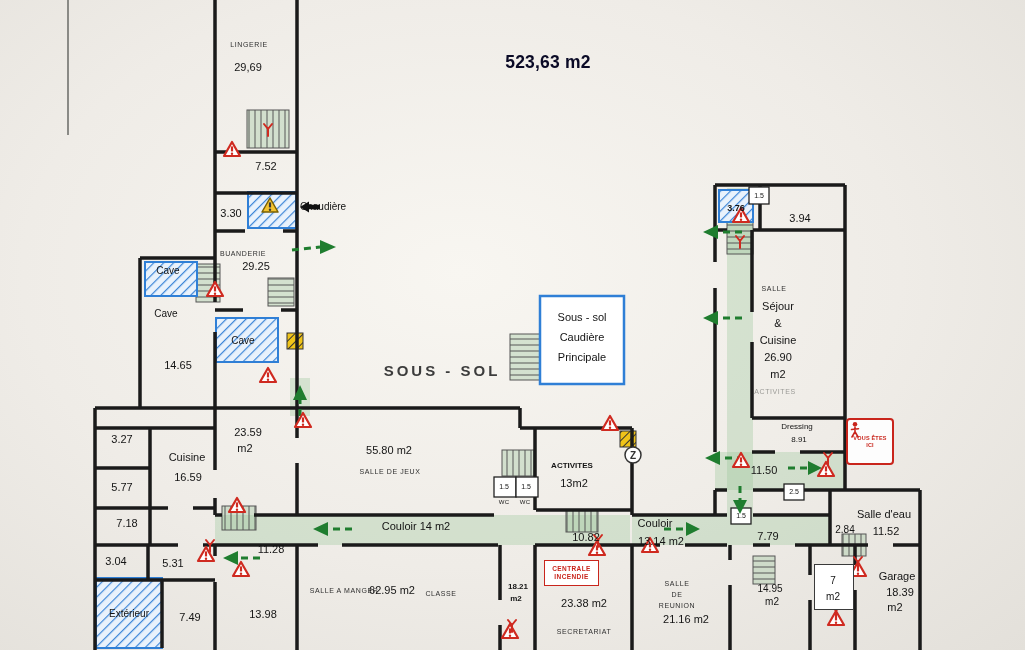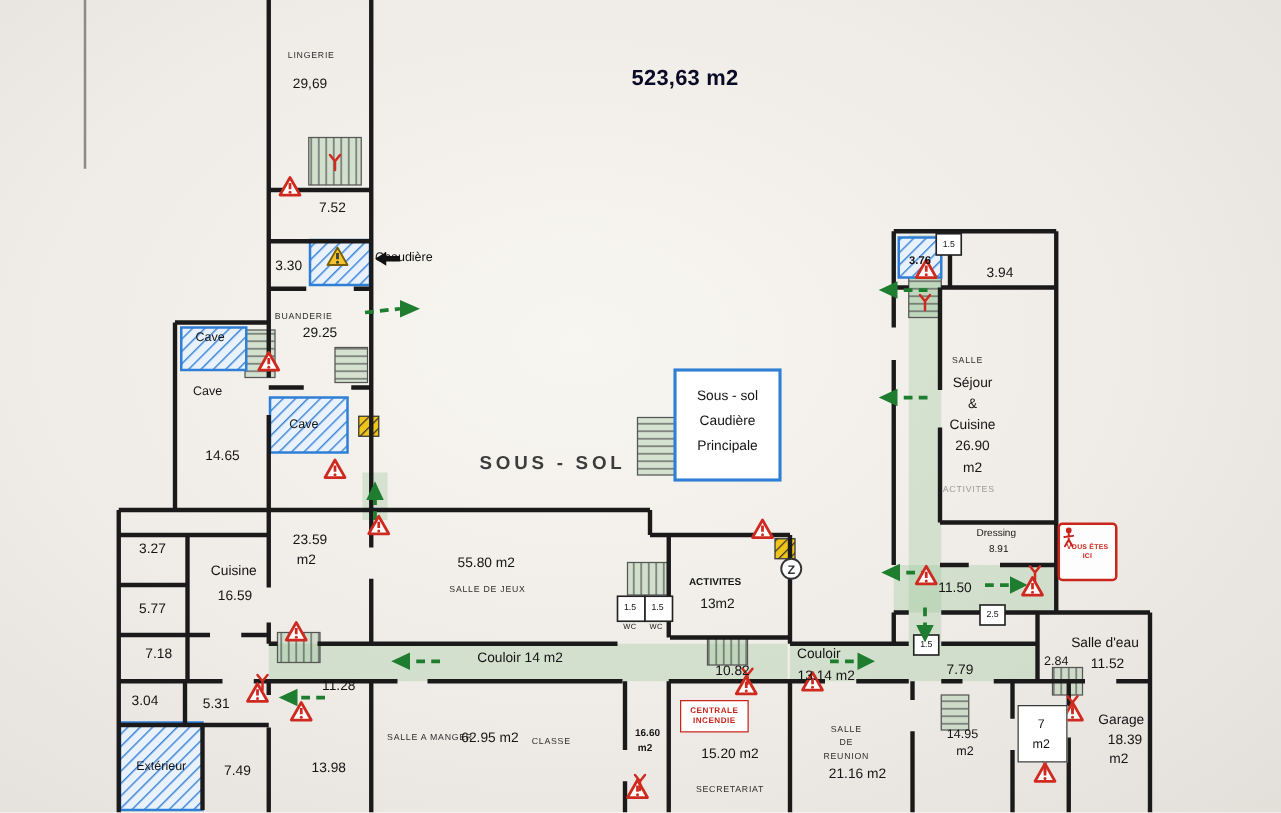--- a/index.html
+++ b/index.html
@@ -297,27 +297,27 @@
   <div class="lb" style="left:127px;top:524px">7.18</div>
   <div class="lb" style="left:116px;top:562px">3.04</div>
   <div class="lb" style="left:173px;top:564px">5.31</div>
   <div class="lb s10" style="left:129px;top:614px">Extérieur</div>
   <div class="lb" style="left:190px;top:618px">7.49</div>
   <div class="lb" style="left:263px;top:615px">13.98</div>
 
   <div class="lb sm" style="left:344px;top:591px">SALLE A MANGER</div>
   <div class="lb" style="left:392px;top:591px">62.95 m2</div>
   <div class="lb sm" style="left:441px;top:594px">CLASSE</div>
-  <div class="lb s8 b" style="left:518px;top:587px">16.60</div>
+  <div class="lb s8 b" style="left:518px;top:587px">18.21</div>
   <div class="lb s8 b" style="left:516px;top:599px">m2</div>
   <div class="centrale">
     <span>CENTRALE</span>
     <span>INCENDIE</span>
   </div>
-  <div class="lb" style="left:584px;top:604px">15.20 m2</div>
+  <div class="lb" style="left:584px;top:604px">23.38 m2</div>
   <div class="lb sm" style="left:584px;top:632px">SECRETARIAT</div>
   <div class="lb sm" style="left:677px;top:584px">SALLE</div>
   <div class="lb sm" style="left:677px;top:595px">DE</div>
   <div class="lb sm" style="left:677px;top:606px">REUNION</div>
   <div class="lb" style="left:686px;top:620px">21.16 m2</div>
   <div class="lb s10" style="left:770px;top:589px">14.95</div>
   <div class="lb s10" style="left:772px;top:602px">m2</div>
   <div class="lb s10" style="left:833px;top:581px">7</div>
   <div class="lb s10" style="left:833px;top:597px">m2</div>
   <div class="lb" style="left:897px;top:577px">Garage</div>

